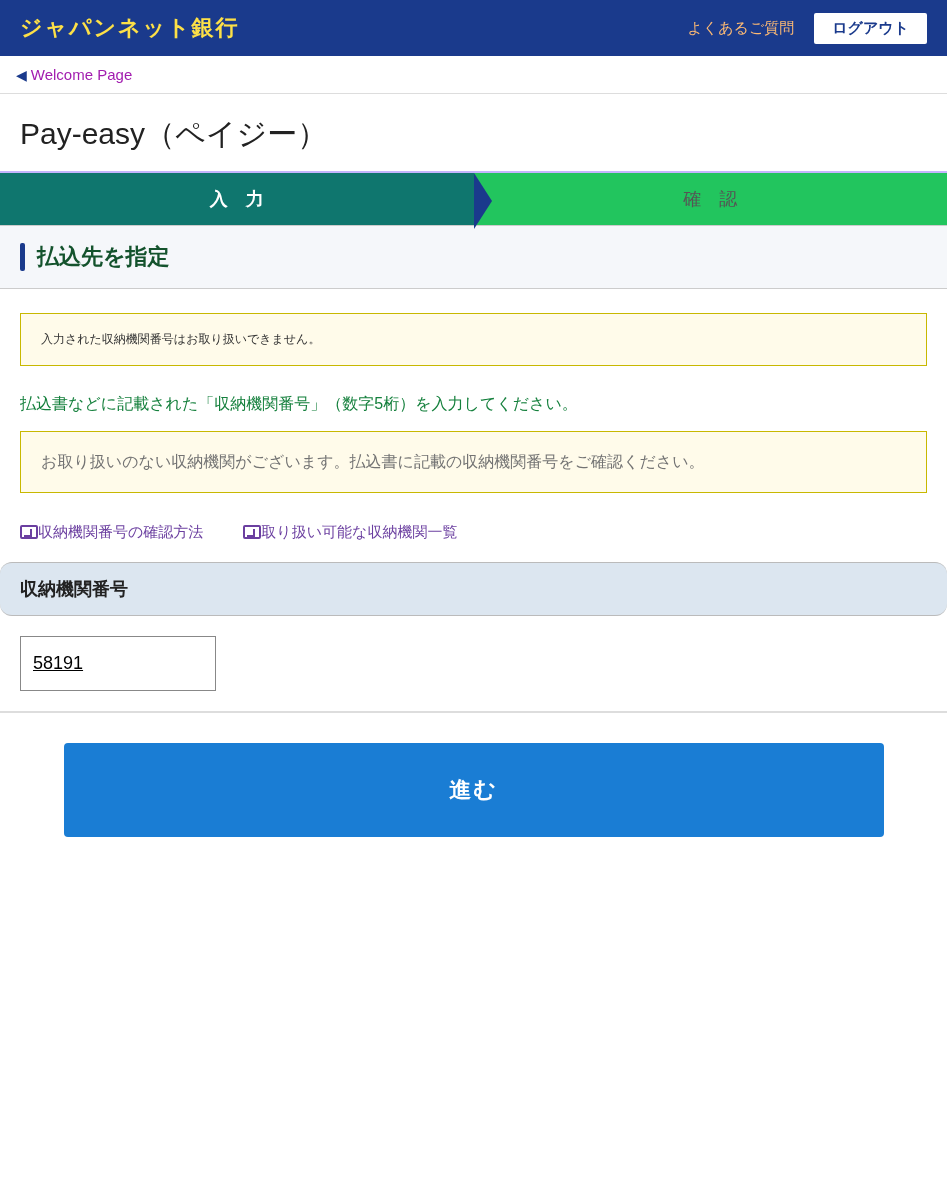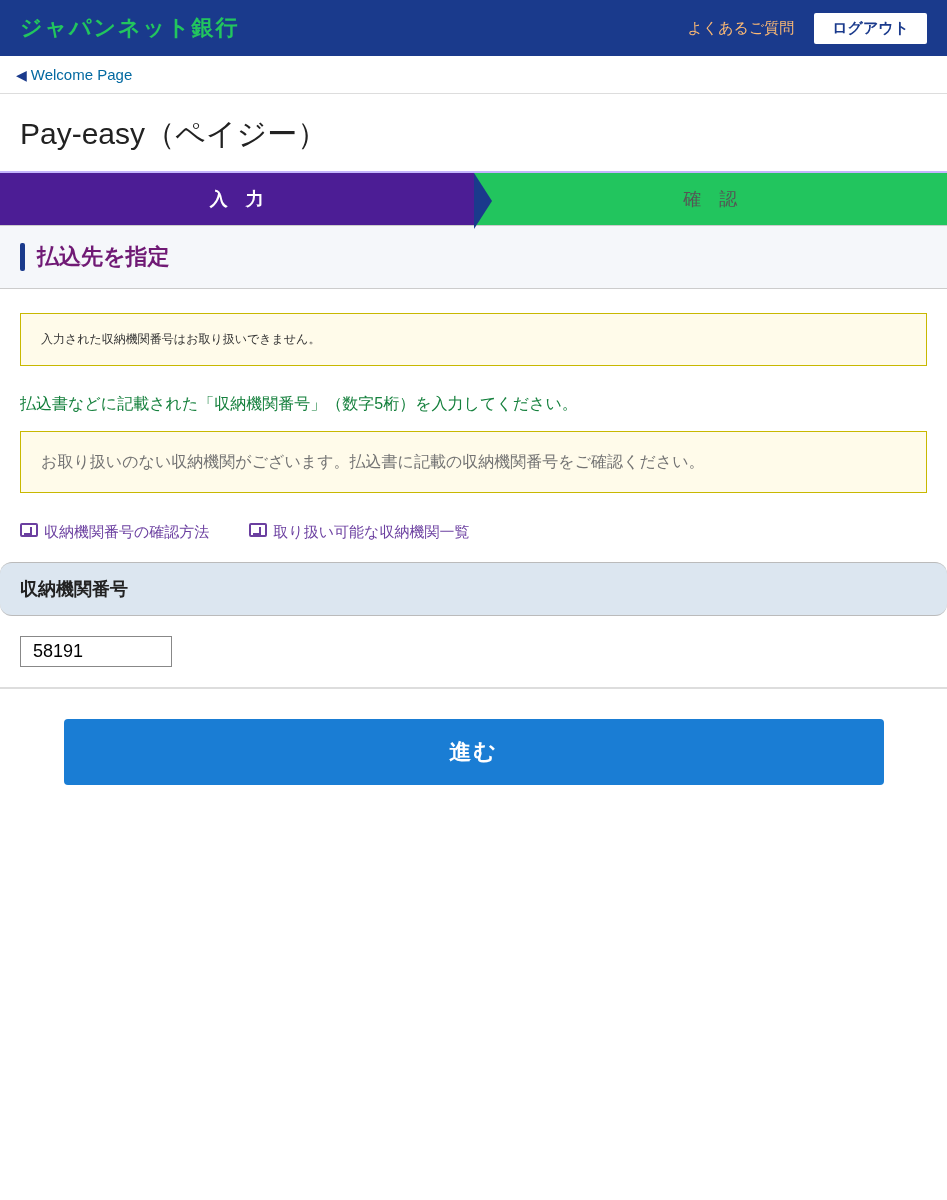--- a/index.html
+++ b/index.html
@@ -18,21 +18,21 @@
     
     .header {
       background: #1a3a8c;
       display: flex;
       align-items: center;
       justify-content: space-between;
       padding: 10px 20px;
       height: 56px;
     }
     .header-logo {
-      color: #22c55e;
+      color: #fde047;
       font-size: 22px;
       font-weight: bold;
       letter-spacing: 2px;
     }
     .header-right {
       display: flex;
       align-items: center;
       gap: 20px;
     }
     .header-faq {
@@ -57,21 +57,21 @@
       border-bottom: 1px solid #ddd;
       display: flex;
       align-items: center;
       gap: 4px;
     }
     .breadcrumb-chevron {
       color: #1a3a8c;
       font-size: 14px;
     }
     .breadcrumb-link {
-      color: #0369a1;
+      color: #a21caf;
       font-size: 15px;
       text-decoration: none;
       cursor: pointer;
     }
 
     
     .page-title-section {
       padding: 20px 20px 16px 20px;
       border-bottom: 2px solid #c4b5fd;
     }
@@ -90,21 +90,21 @@
       flex: 1;
       display: flex;
       align-items: center;
       justify-content: center;
       padding: 14px 10px;
       font-size: 18px;
       color: #555;
       position: relative;
     }
     .step-active {
-      background: #4c1d95;
+      background: #0f766e;
       color: #fff;
       font-weight: bold;
     }
     .step-inactive {
       background: #22c55e;
       color: #555;
     }
     .step-arrow {
       position: absolute;
       right: -18px;
@@ -137,21 +137,21 @@
     .section-header-bar {
       width: 5px;
       height: 28px;
       background: #1a3a8c;
       border-radius: 2px;
       display: inline-block;
     }
     .section-header-title {
       font-size: 22px;
       font-weight: bold;
-      color: #701a75;
+      color: #14532d;
     }
 
     
     .main-content {
       padding: 0;
     }
 
     
     .error-box {
       background: #fffbea;
@@ -185,21 +185,21 @@
 
     
     .links-row {
       display: flex;
       gap: 40px;
       padding: 10px 20px 20px 20px;
       align-items: center;
     }
     .link-item {
       display: flex;
-      gap: 6px;
+      align-items: center;
       color: #6b3fa0;
       font-size: 15px;
       text-decoration: none;
       cursor: pointer;
     }
     .link-icon {
       width: 18px;
       height: 14px;
       border: 2px solid #6b3fa0;
       border-radius: 2px;
@@ -231,38 +231,39 @@
       font-weight: bold;
       color: #222;
     }
 
     .field-input-area {
       padding: 20px 20px;
       border-bottom: 2px solid #ddd;
     }
     .field-input {
       border: 1px solid #888;
-      padding: 4px 12px;
+      padding: 16px 12px;
       font-size: 18px;
-      width: 152px;
+      width: 196px;
       outline: none;
       background: #fff;
+      text-decoration: underline;
     }
 
     
     .submit-area {
       padding: 30px 20px;
       display: flex;
       justify-content: center;
     }
     .submit-btn {
       background: #1a7dd4;
       color: #fff;
       border: none;
-      padding: 18px 0;
+      padding: 32px 0;
       font-size: 22px;
       font-weight: bold;
       width: 820px;
       cursor: pointer;
       border-radius: 4px;
       letter-spacing: 2px;
     }
   </style>
 </head>
 <body>

